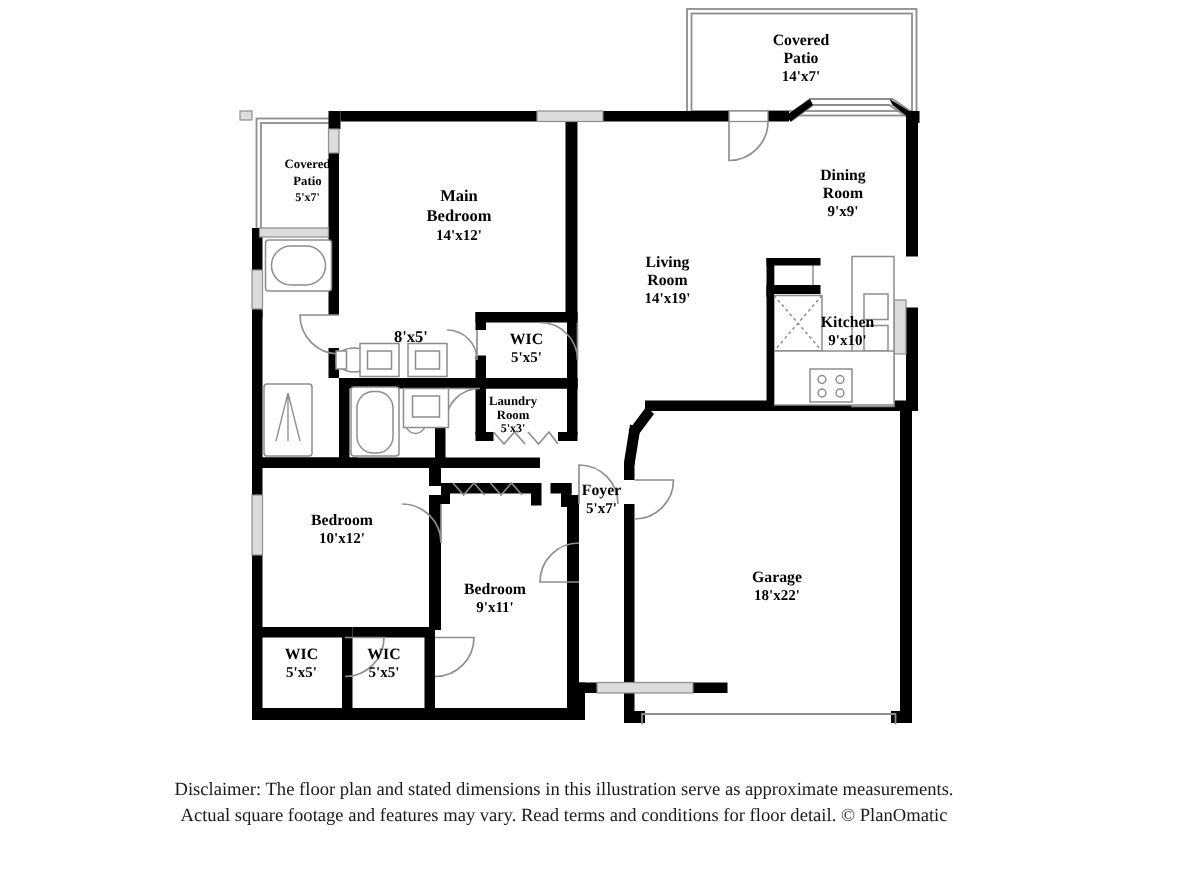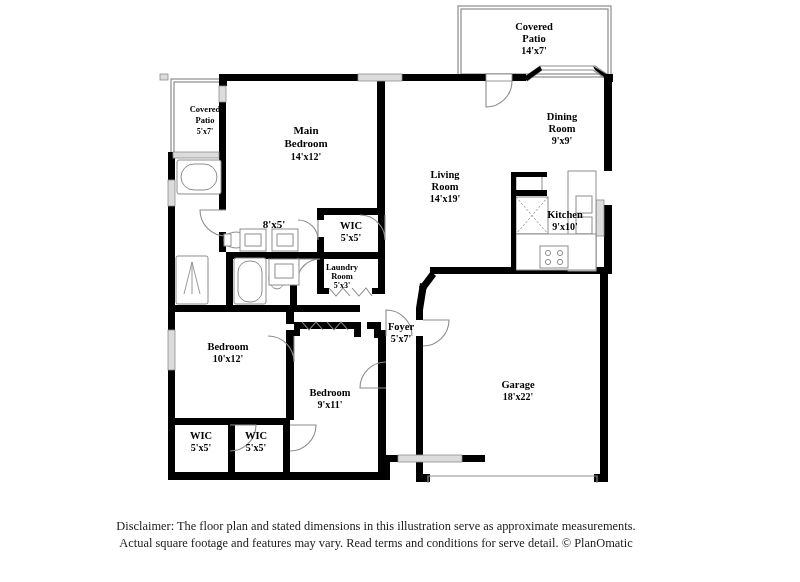--- a/index.html
+++ b/index.html
@@ -344,14 +344,14 @@
         <text class="rm-name" x="256" y="439">WIC</text>
         <text class="rm-dim" x="256" y="451">5'x5'</text>
       </g>
 
     </g>
   </svg>
 </div>
 
 <div id="disclaimer">
   <div>Disclaimer: The floor plan and stated dimensions in this illustration serve as approximate measurements.</div>
-  <div>Actual square footage and features may vary. Read terms and conditions for serve detail. © PlanOmatic</div>
+  <div>Actual square footage and features may vary. Read terms and conditions for floor detail. © PlanOmatic</div>
 </div>
 
 </body></html>

